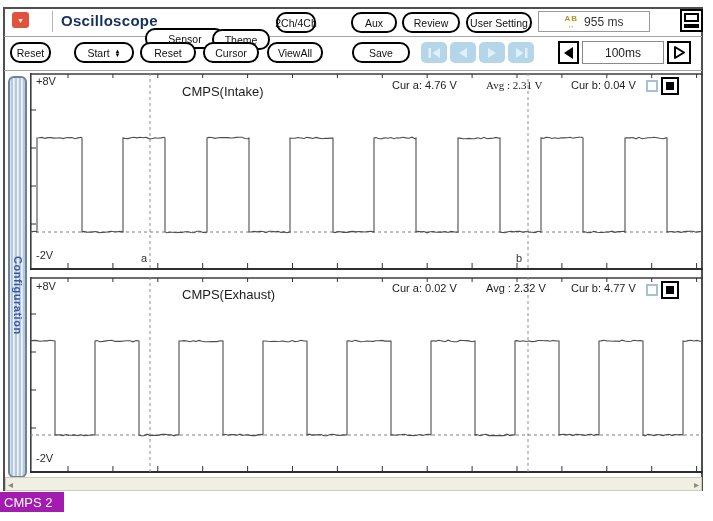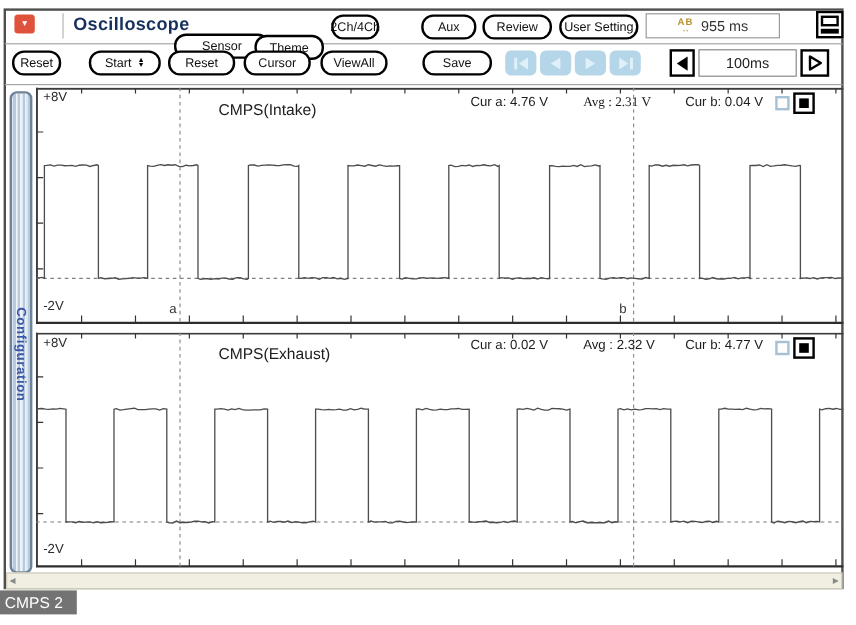--- a/index.html
+++ b/index.html
@@ -39,21 +39,21 @@
   .vlabel{font-size:11px;color:#2b2b2b;}
   .ptitle{font-size:13px;color:#1c1c1c;}
   .curtxt{font-size:11px;color:#1c1c1c;white-space:nowrap;}
   .cblabel{font-size:11px;color:#333;}
   .chk{width:12px;height:12px;border:2px solid #a6c0d4;background:#fdfdfd;}
   .blksq{width:18px;height:18px;border:2.5px solid #000;background:#fff;display:flex;align-items:center;justify-content:center;}
   .blksq .in{width:8px;height:8px;background:#000;}
   
   .scroll{left:5px;top:477px;width:697px;height:14px;background:#f1eee2;border:1px solid #cfcaba;
           display:flex;align-items:center;justify-content:space-between;padding:0 2px;font-size:10px;color:#8a8a8a;}
-  .badge{left:0;top:492px;width:64px;height:20px;background:#737373;color:#fff;font-size:13px;
+  .badge{left:0;top:492px;width:64px;height:20px;background:#a21caf;color:#fff;font-size:13px;
          display:flex;align-items:center;padding-left:4px;}
   svg{display:block;}
 </style>
 </head>
 <body>
 
 <div class="stage">
 
   <div class="abs win-frame"></div>
   <div class="abs hline" style="left:4px;top:36px;width:698px;"></div>

